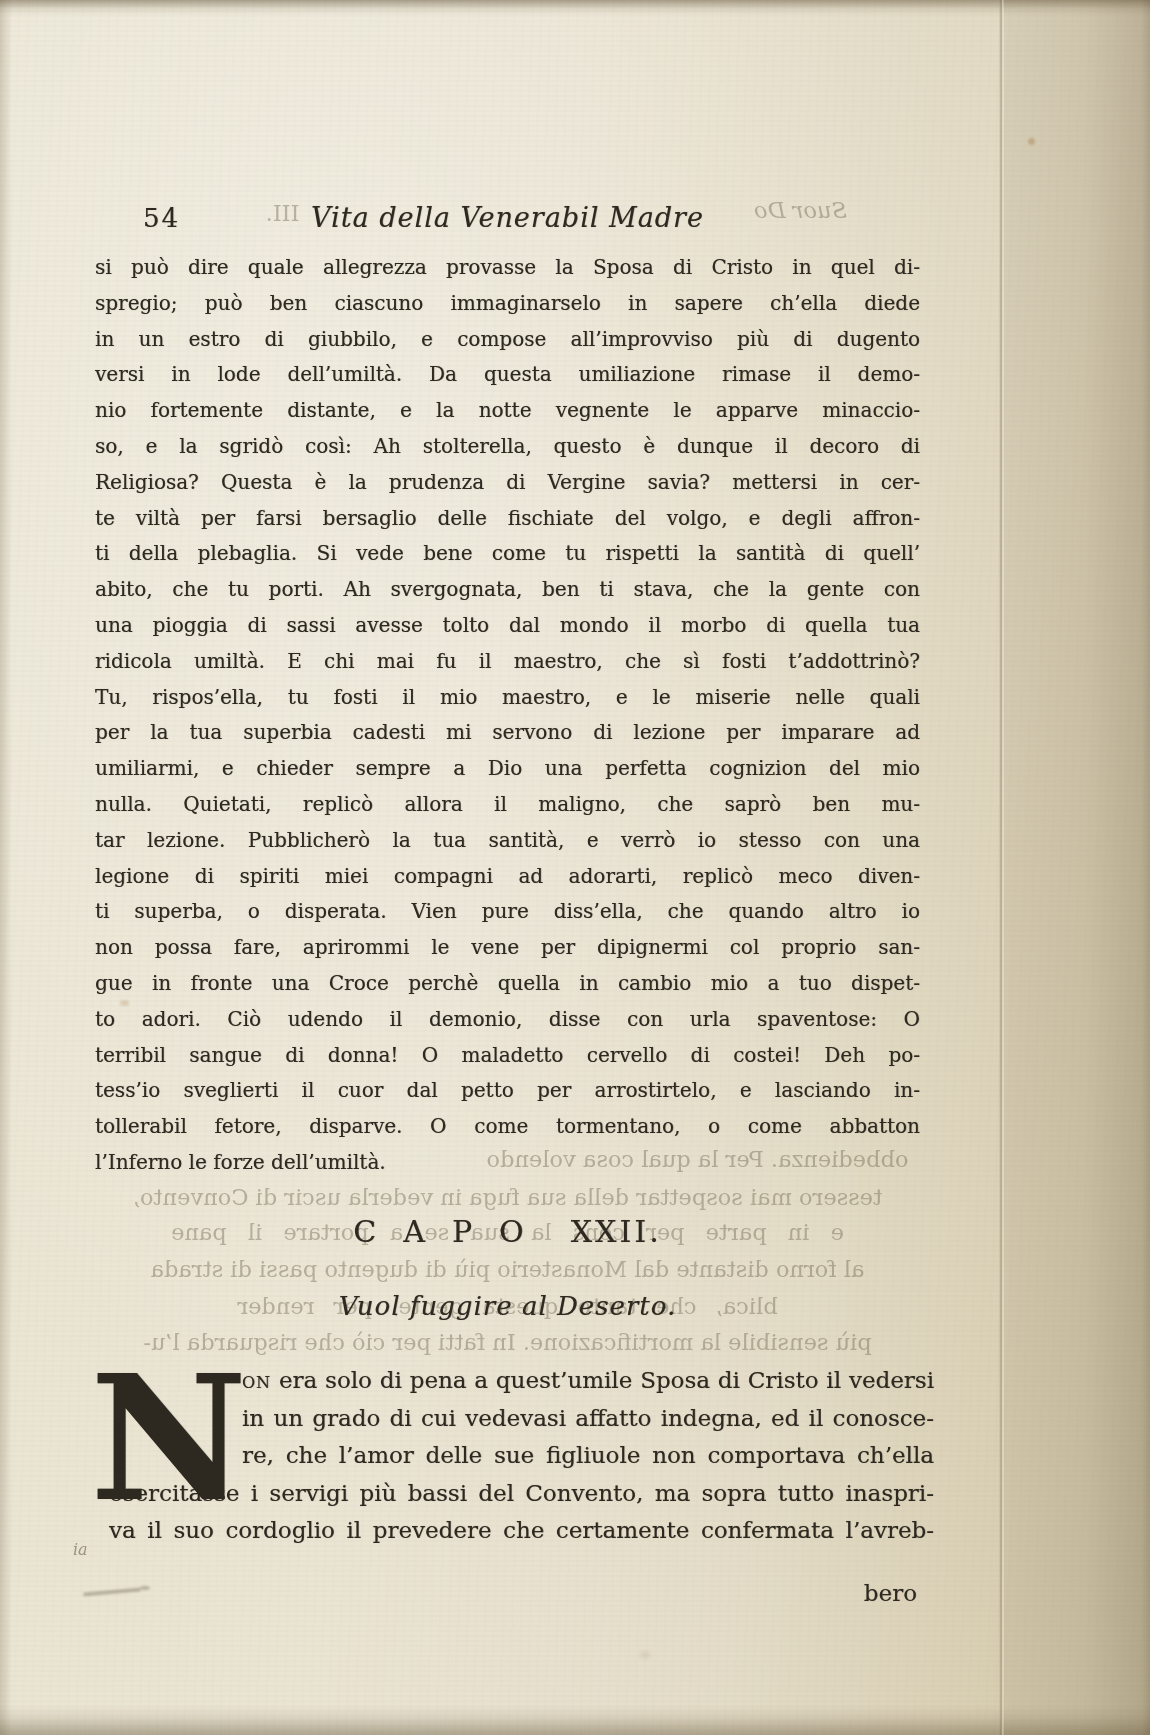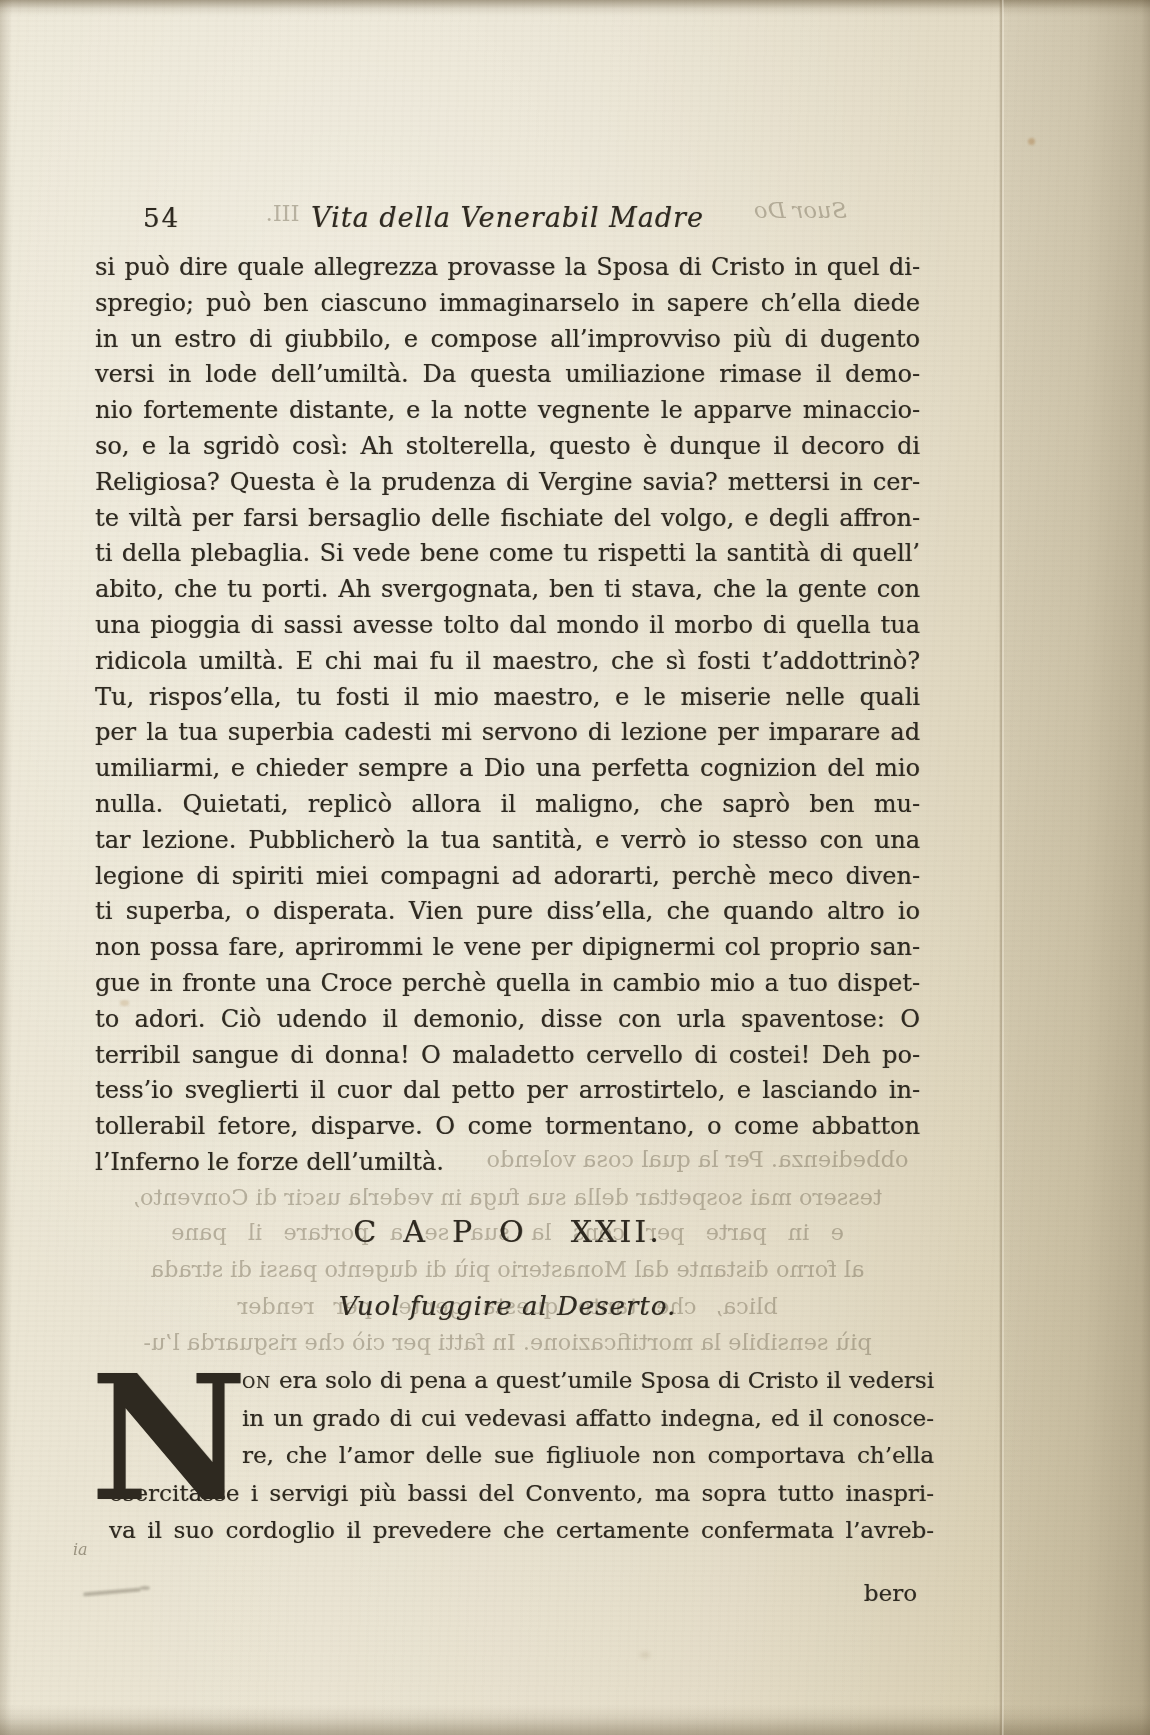--- a/index.html
+++ b/index.html
@@ -24,21 +24,21 @@
   .fold{position:absolute;left:999px;top:0;width:5px;height:100%;
     background:linear-gradient(90deg, rgba(0,0,0,0), rgba(120,103,74,0.45) 45%, rgba(240,235,220,0.55) 75%, rgba(0,0,0,0));}
   .right-dark{position:absolute;left:1004px;top:0;width:146px;height:100%;
     background:linear-gradient(90deg, rgba(115,100,70,0.10), rgba(115,100,70,0.15) 55%, rgba(100,85,58,0.26) 94%, rgba(88,74,49,0.36));}
   .spot{position:absolute;border-radius:50%;pointer-events:none;}
 
   .ink{color:#2e2920;text-shadow:0.4px 0.4px 0.7px rgba(46,41,32,0.50);}
   .pagenum{position:absolute;left:143px;top:203px;font-size:26px;letter-spacing:2px;}
   .runhead{position:absolute;left:95px;top:202px;width:825px;text-align:center;
     font-style:italic;font-size:27px;letter-spacing:1px;}
-  .body-block{position:absolute;left:95px;top:250px;width:825px;font-size:24px;
+  .body-block{position:absolute;left:95px;top:250px;width:825px;font-size:20px;
     line-height:35.8px;z-index:3;}
   .bline{text-align:justify;text-align-last:justify;white-space:normal;}
   .bline.last{text-align-last:left;}
   .capo{position:absolute;left:95px;top:1214px;width:825px;text-align:center;font-size:30px;z-index:3;}
   .capo .w{letter-spacing:27px;}
   .capo .n{letter-spacing:3px;margin-left:20px;text-align:center;}
   .subtitle{position:absolute;left:95px;top:1291px;width:825px;text-align:center;
     font-style:italic;font-size:26px;letter-spacing:1px;z-index:3;}
   .para2{position:absolute;left:109px;top:1362px;width:825px;font-size:23px;line-height:37.6px;z-index:3;}
   .para2 .indent{padding-left:133px;}
@@ -93,21 +93,21 @@
     <div class="bline">te viltà per farsi bersaglio delle fischiate del volgo, e degli affron-</div>
     <div class="bline">ti della plebaglia. Si vede bene come tu rispetti la santità di quell’</div>
     <div class="bline">abito, che tu porti. Ah svergognata, ben ti stava, che la gente con</div>
     <div class="bline">una pioggia di sassi avesse tolto dal mondo il morbo di quella tua</div>
     <div class="bline">ridicola umiltà. E chi mai fu il maestro, che sì fosti t’addottrinò?</div>
     <div class="bline">Tu, rispos’ella, tu fosti il mio maestro, e le miserie nelle quali</div>
     <div class="bline">per la tua superbia cadesti mi servono di lezione per imparare ad</div>
     <div class="bline">umiliarmi, e chieder sempre a Dio una perfetta cognizion del mio</div>
     <div class="bline">nulla. Quietati, replicò allora il maligno, che saprò ben mu-</div>
     <div class="bline">tar lezione. Pubblicherò la tua santità, e verrò io stesso con una</div>
-    <div class="bline">legione di spiriti miei compagni ad adorarti, perchè meco diven-</div>
+    <div class="bline">legione di spiriti miei compagni ad adorarti, replicò meco diven-</div>
     <div class="bline">ti superba, o disperata. Vien pure diss’ella, che quando altro io</div>
     <div class="bline">non possa fare, aprirommi le vene per dipignermi col proprio san-</div>
     <div class="bline">gue in fronte una Croce perchè quella in cambio mio a tuo dispet-</div>
     <div class="bline">to adori. Ciò udendo il demonio, disse con urla spaventose: O</div>
     <div class="bline">terribil sangue di donna! O maladetto cervello di costei! Deh po-</div>
     <div class="bline">tess’io sveglierti il cuor dal petto per arrostirtelo, e lasciando in-</div>
     <div class="bline">tollerabil fetore, disparve. O come tormentano, o come abbatton</div>
     <div class="bline last">l’Inferno le forze dell’umiltà.</div>
   </div>
 

